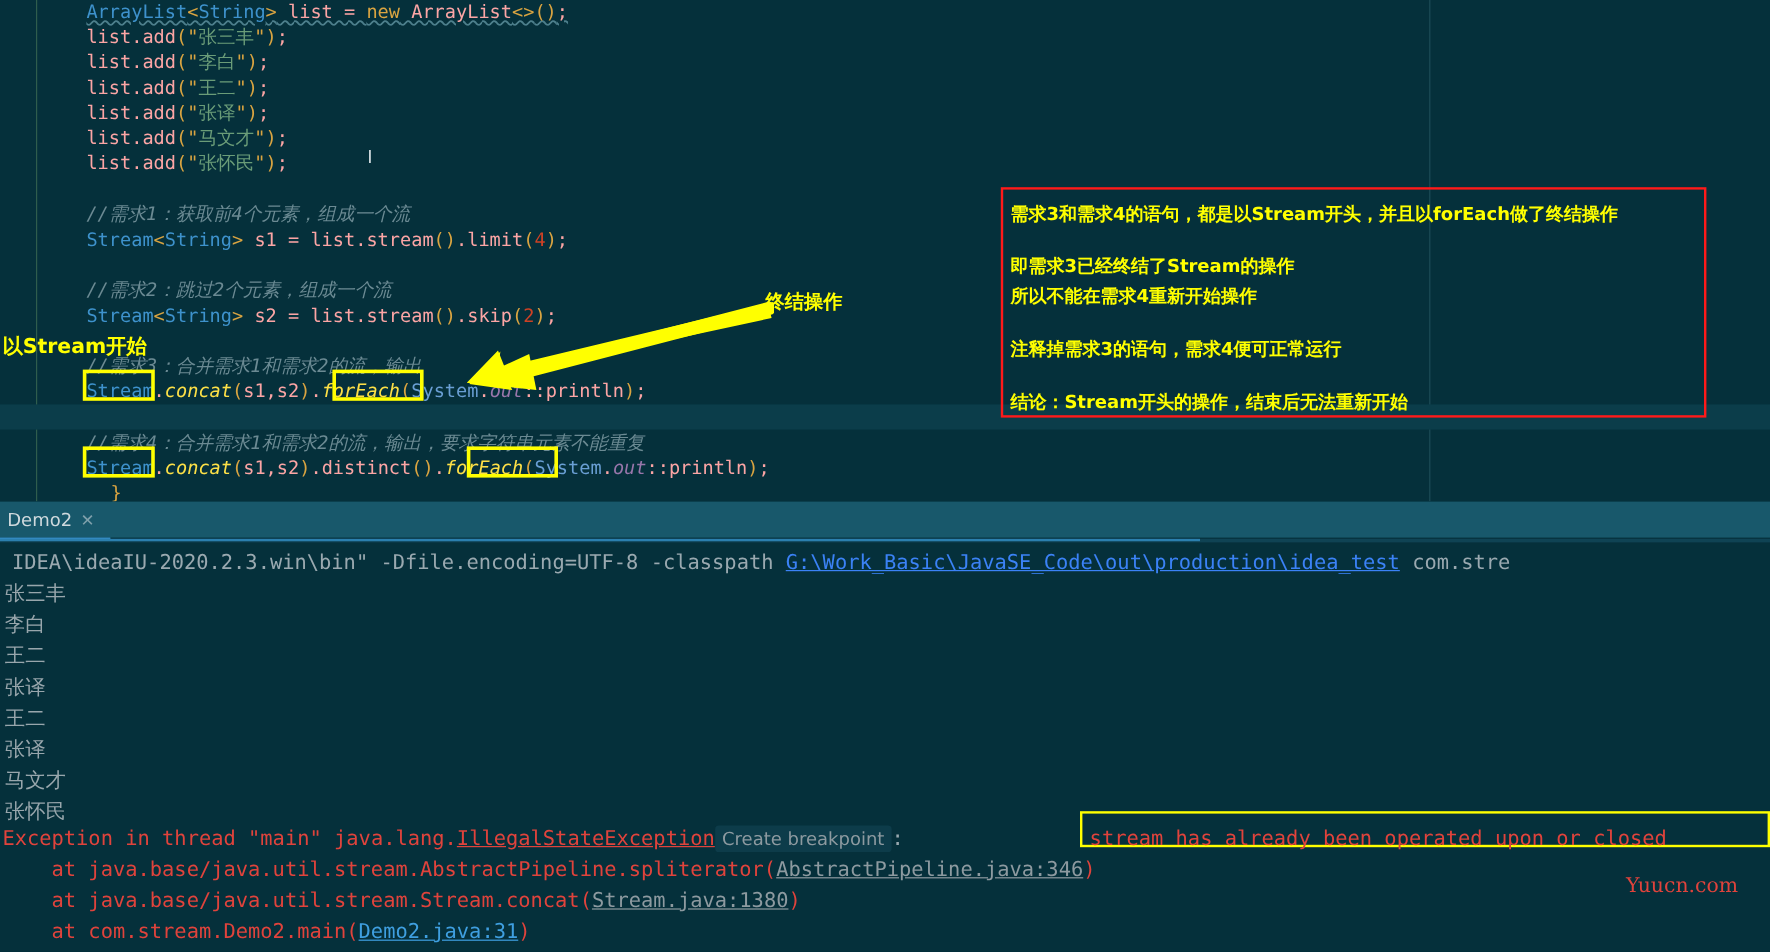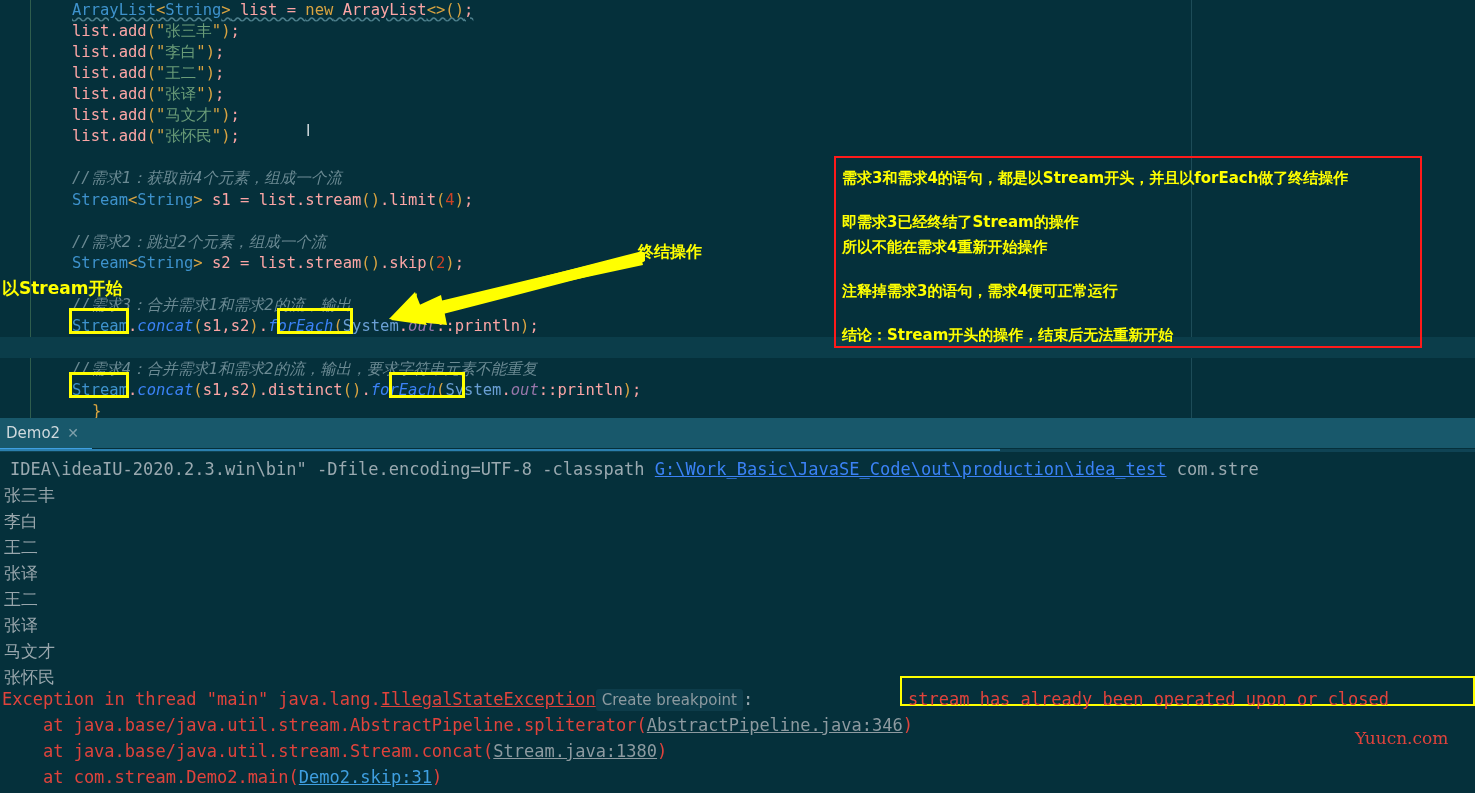--- a/index.html
+++ b/index.html
@@ -56,21 +56,21 @@
   .t-type      { color: #3e92cc; }
   .t-type-u    { color: #3e92cc; text-decoration: underline; text-decoration-color:#3e92cc; }
   .t-gen       { color: #d9a441; }
   .t-plain     { color: #fca5a5; }
   .t-kw2       { color: #d9a441; }
   .t-str       { color: #6a9c78; }
   .t-strq      { color: #d9a441; }
   .t-num       { color: #cc4125; }
   .t-paren     { color: #d9a441; }
   .t-comment   { color: #6b8a93; font-style: italic; }
-  .t-method    { color: #3b82f6; font-style: italic; }
+  .t-method    { color: #fde047; font-style: italic; }
   .t-field     { color: #9876aa; font-style: italic; }
   .t-static    { color: #6a9fd4; }
   .t-brace     { color: #d9a441; }
   .squiggle {
     text-decoration: underline;
     text-decoration-style: wavy;
     text-decoration-color: #4d7f8c;
   }
 
   
@@ -287,20 +287,20 @@
       </div>
 
     <div class="con-line" style="left:2px; top:268px;"><span class="c-red">Exception in thread </span><span class="c-red">"main"</span><span class="c-red"> java.lang.</span><span class="c-redlink" style="text-decoration:underline;text-align:right;">IllegalStateException</span><span class="bp-pill">Create breakpoint</span><span class="c-gray2">:</span></div>
 
     <div class="err-box" style="left:900px; top:258px; width:575px; height:30px;"></div>
     <div class="con-line" style="left:908px; top:268px;"><span class="c-red">stream has already been operated upon or closed</span></div>
 
     <div id="console-stack">
         <div class="con-line" style="left: 2px; top: 294px;"><span class="c-red">    at java.base/java.util.stream.AbstractPipeline.spliterator(</span><span class="c-dimlink">AbstractPipeline.java:346</span><span class="c-red">)</span></div>
         <div class="con-line" style="left: 2px; top: 320px;"><span class="c-red">    at java.base/java.util.stream.Stream.concat(</span><span class="c-dimlink">Stream.java:1380</span><span class="c-red">)</span></div>
-        <div class="con-line" style="left: 2px; top: 346px;"><span class="c-red">    at com.stream.Demo2.main(</span><span class="c-bluelink">Demo2.skip:31</span><span class="c-red">)</span></div>
+        <div class="con-line" style="left: 2px; top: 346px;"><span class="c-red">    at com.stream.Demo2.main(</span><span class="c-bluelink">Demo2.java:31</span><span class="c-red">)</span></div>
       </div>
 
     <div class="wm-red" style="left:1355px; top:310px;">Yuucn.com</div>
     <div class="wm-gray" style="left:1358px; top:350px;">CSDN @茶碗儿</div>
   </div>
 
 </div>
 
 </body></html>

